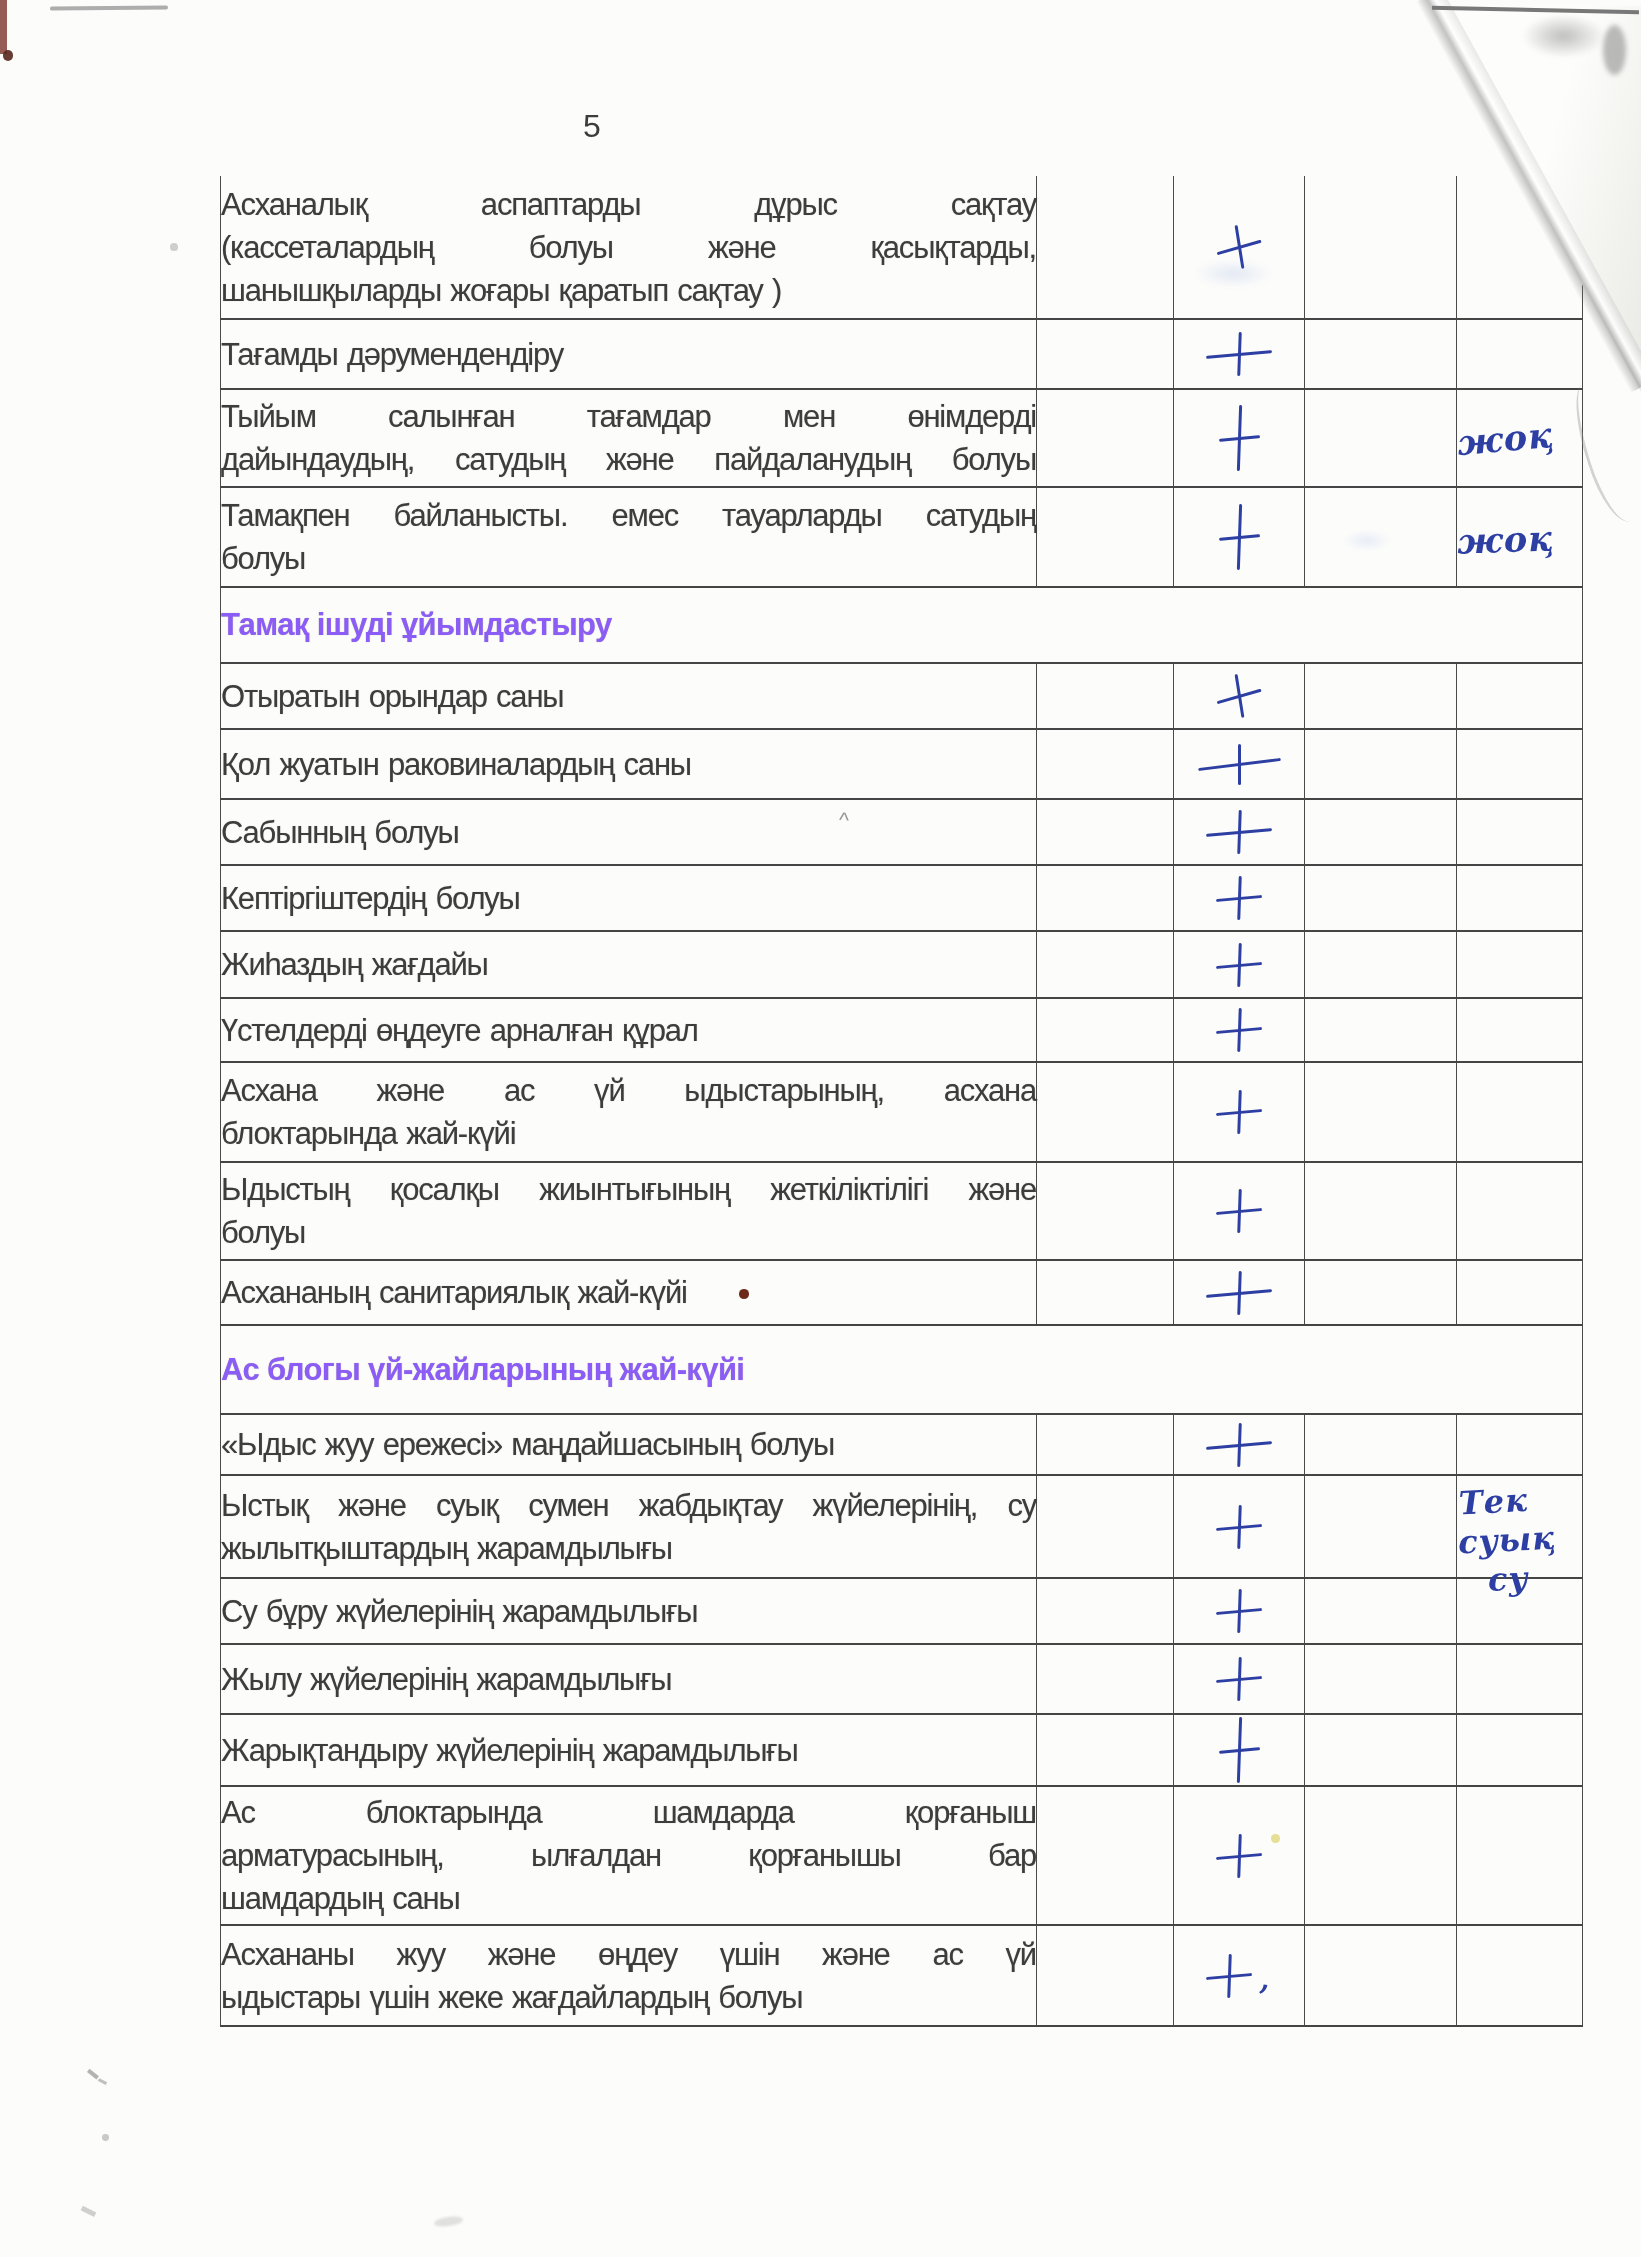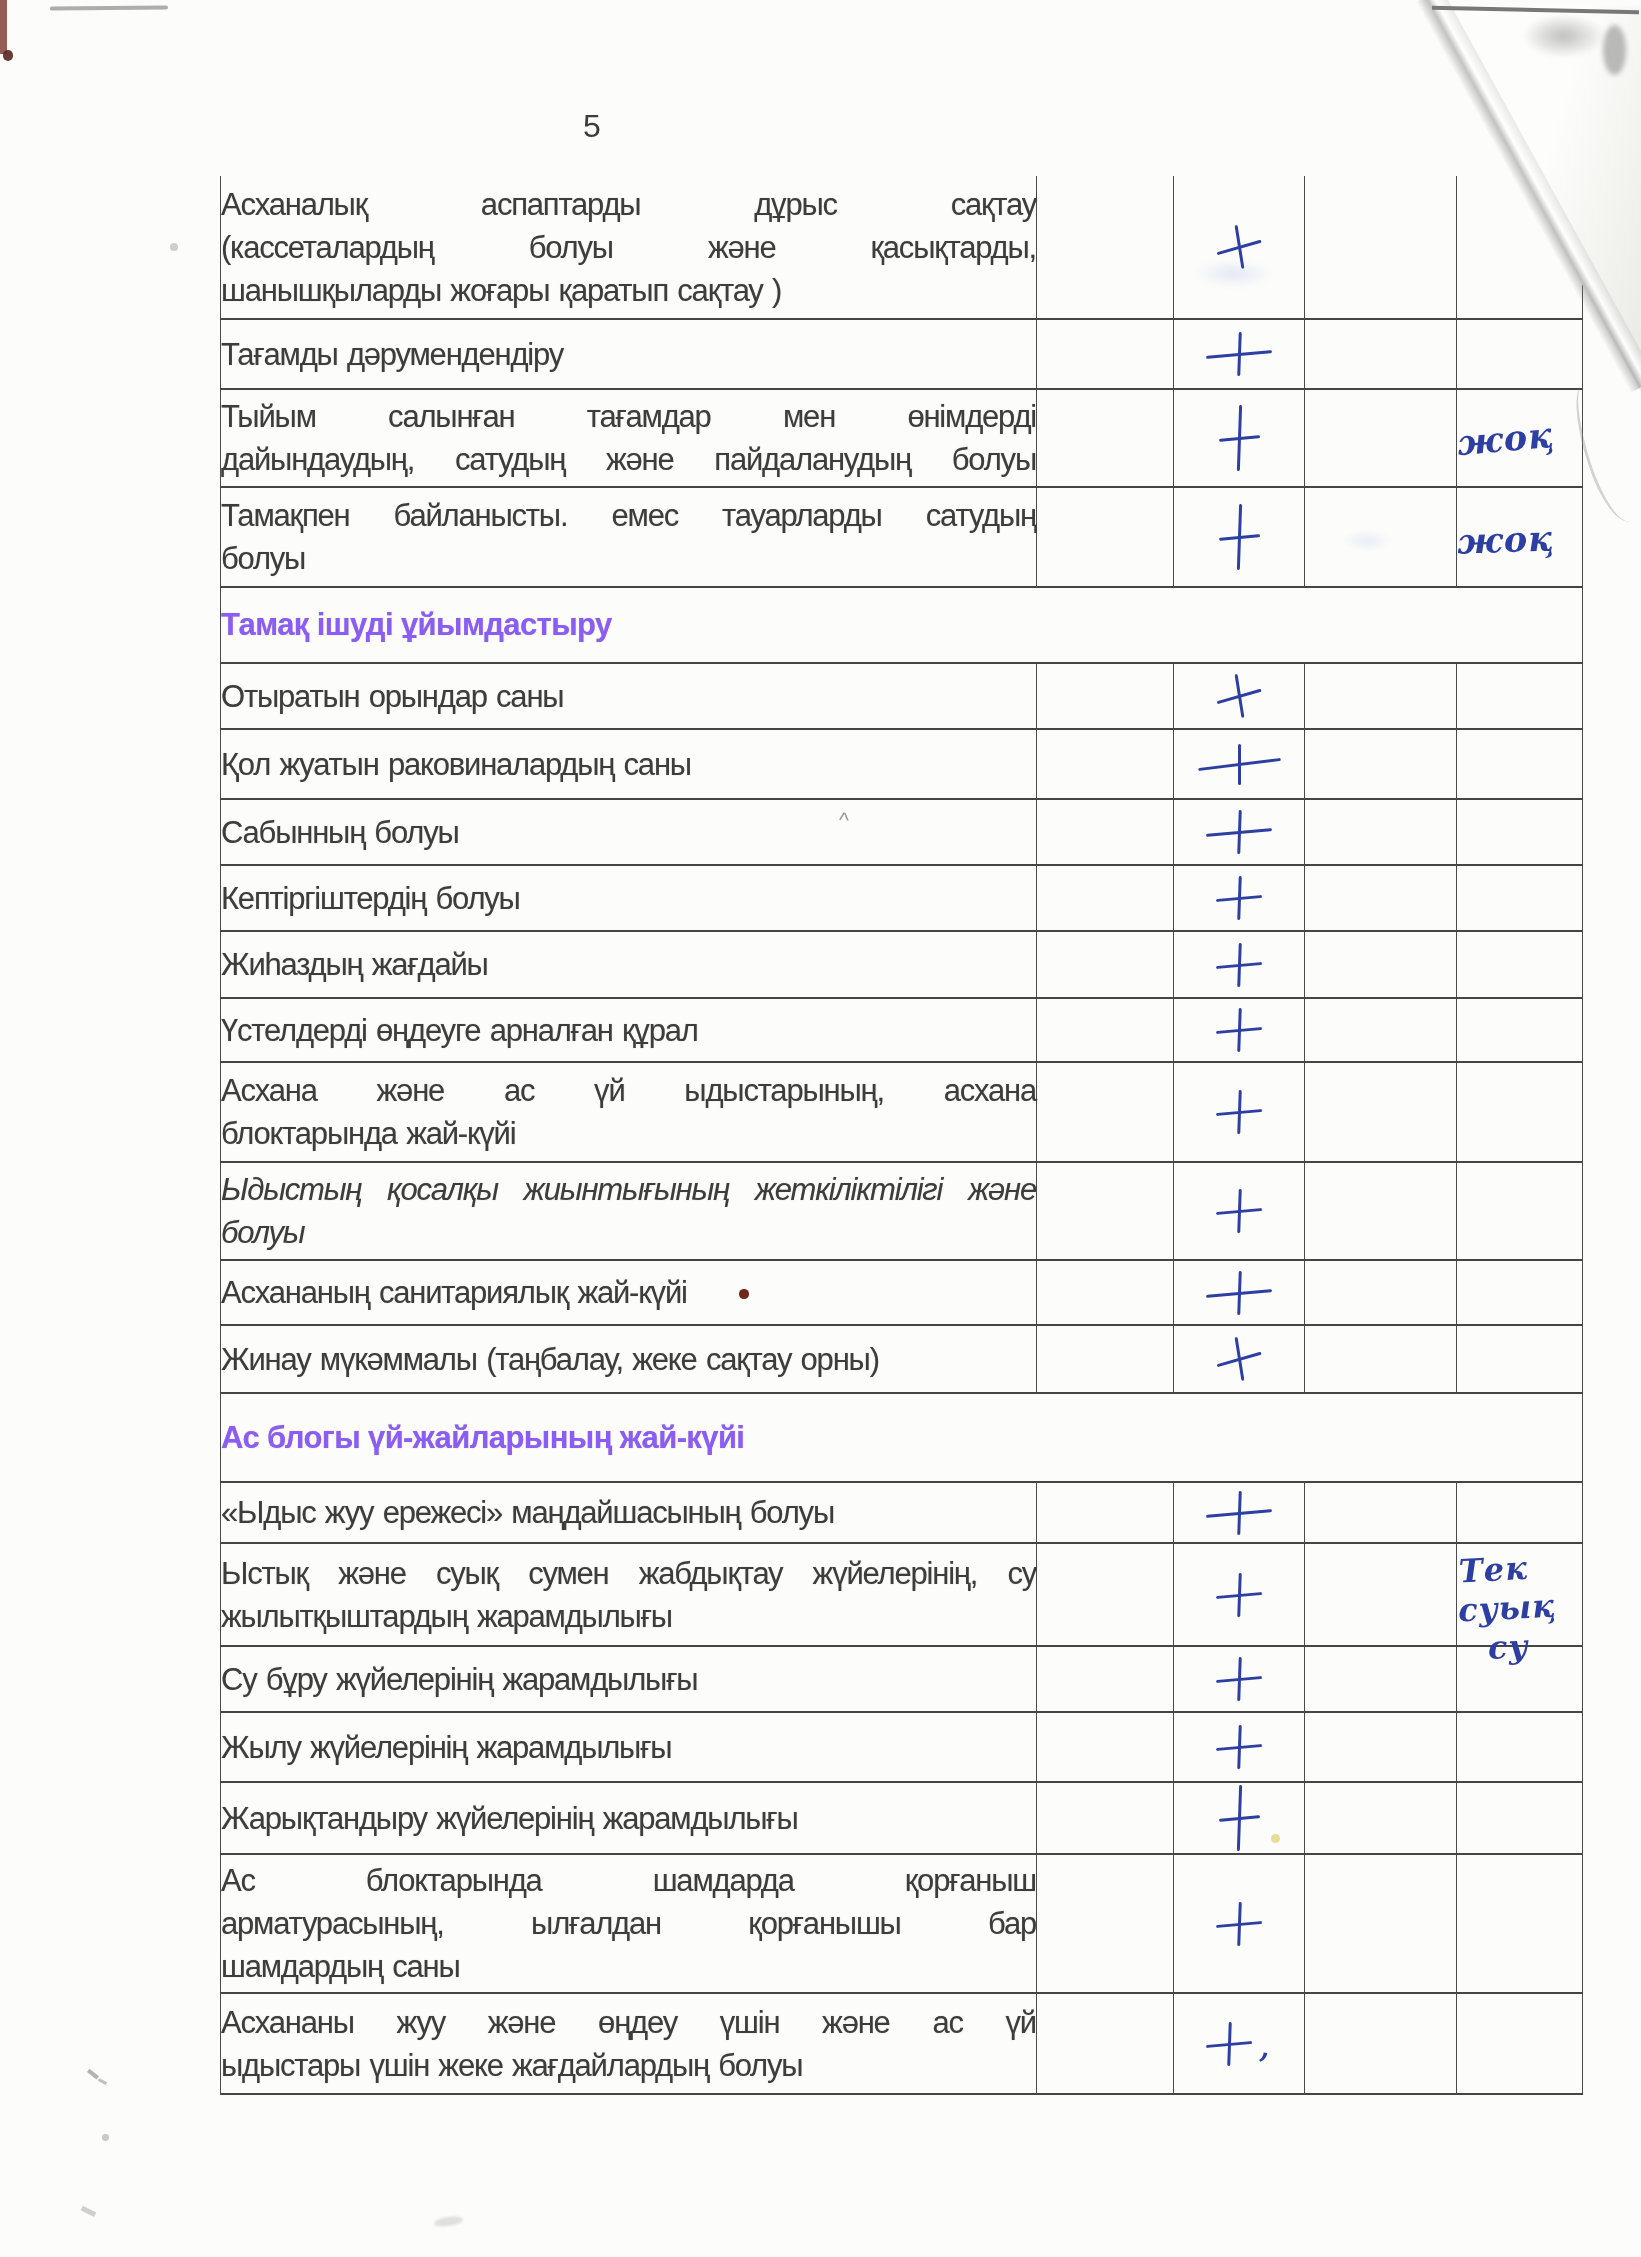--- a/index.html
+++ b/index.html
@@ -255,21 +255,21 @@
           </td>
           <td class="c-a"></td>
           <td class="c-mark">
             <div class="mark">
               <span class="plus "></span>
             </div>
           </td>
           <td class="c-b"></td>
           <td class="c-note"></td>
         </tr>
-        <tr style="height: 98px; font-style: italic;">
+        <tr style="height: 98px;">
           <td class="c-text">
             <div class="line stretch">Ыдыстың қосалқы жиынтығының жеткіліктілігі және</div>
             <div class="line">болуы</div>
           </td>
           <td class="c-a"></td>
           <td class="c-mark">
             <div class="mark">
               <span class="plus "></span>
             </div>
           </td>
@@ -277,33 +277,20 @@
           <td class="c-note"></td>
         </tr>
         <tr style="height: 65px;">
           <td class="c-text">
             <div class="line">Асхананың санитариялық жай-күйі<span class="maroon-dot"></span></div>
           </td>
           <td class="c-a"></td>
           <td class="c-mark">
             <div class="mark">
               <span class="plus wide"></span>
-            </div>
-          </td>
-          <td class="c-b"></td>
-          <td class="c-note"></td>
-        </tr>
-        <tr style="height: 68px;">
-          <td class="c-text">
-            <div class="line">Жинау мүкәммалы (таңбалау, жеке сақтау орны)</div>
-          </td>
-          <td class="c-a"></td>
-          <td class="c-mark">
-            <div class="mark">
-              <span class="plus tilt"></span>
             </div>
           </td>
           <td class="c-b"></td>
           <td class="c-note"></td>
         </tr>
         <tr style="height: 89px;">
           <td class="section-cell" colspan="5">
             <div class="section-title">Ас блогы үй-жайларының жай-күйі</div>
           </td>
         </tr>

